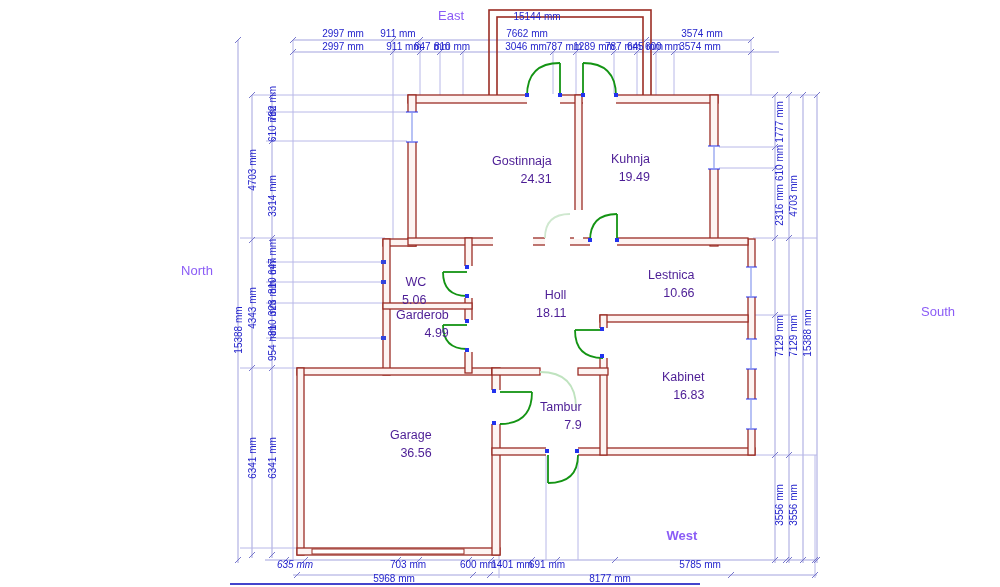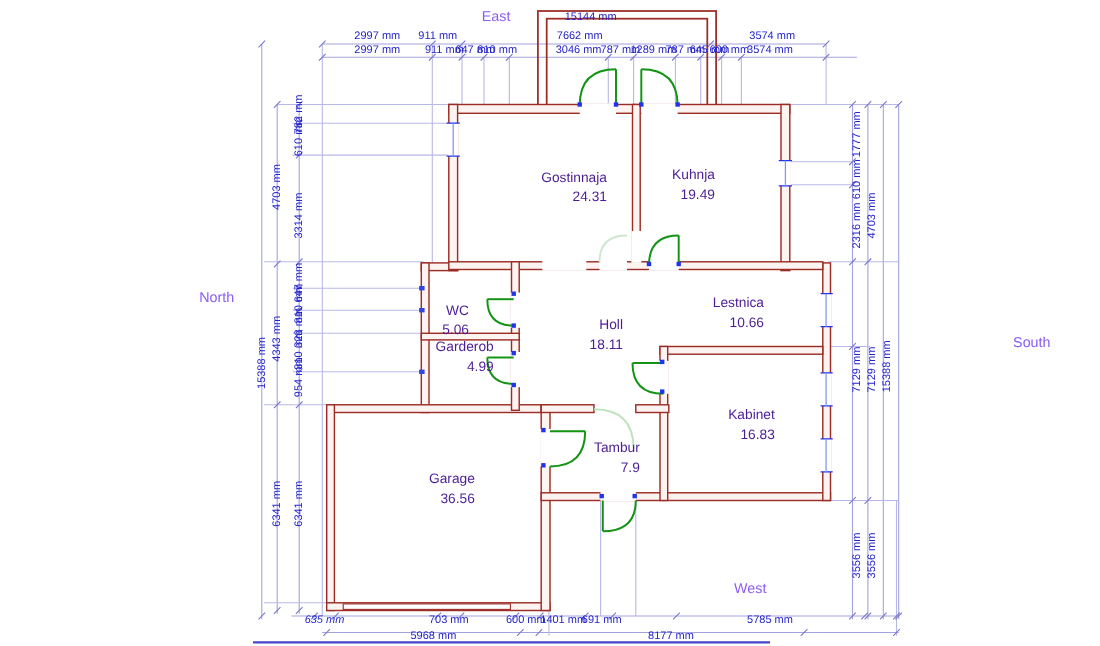--- a/index.html
+++ b/index.html
@@ -297,15 +297,15 @@
         <span>Tambur</span>
         <span>7.9</span>
       </div>
       <div class="room" style="position: absolute; left: 390px; top: 426px;">
         <span>Garage</span>
         <span>36.56</span>
       </div>
       <span class="compass" style="position: absolute; left: 451px; top: 15px;">East</span>
       <span class="compass" style="position: absolute; left: 197px; top: 270px;">North</span>
       <span class="compass" style="position: absolute; left: 938px; top: 311px;">South</span>
-      <span class="compass" style="position: absolute; left: 682px; top: 535px;">West</span>
+      <span class="compass" style="position: absolute; left: 682px; top: 535px; font-weight: bold;">West</span>
     </div>
 </div>
 
 </body></html>

